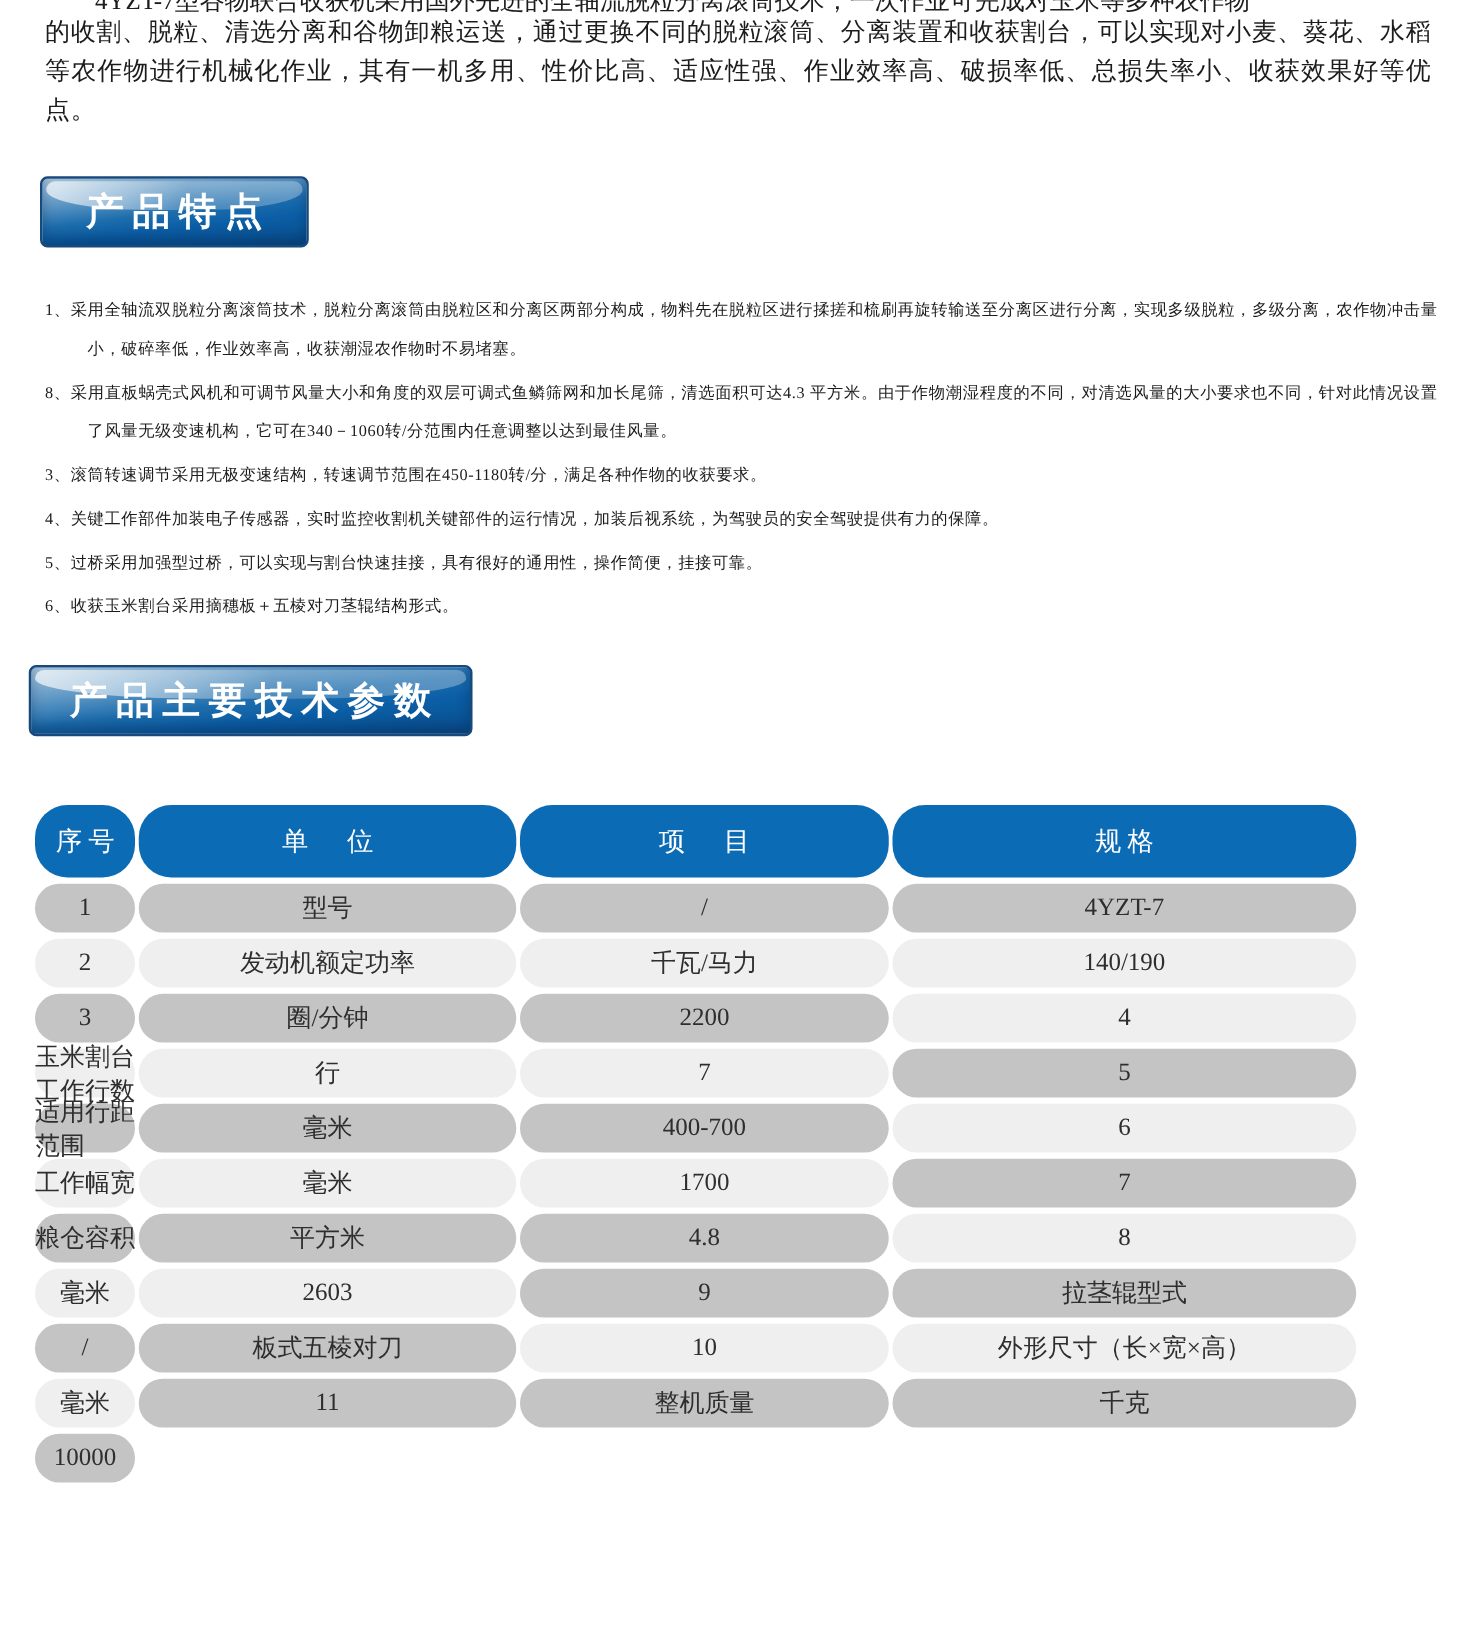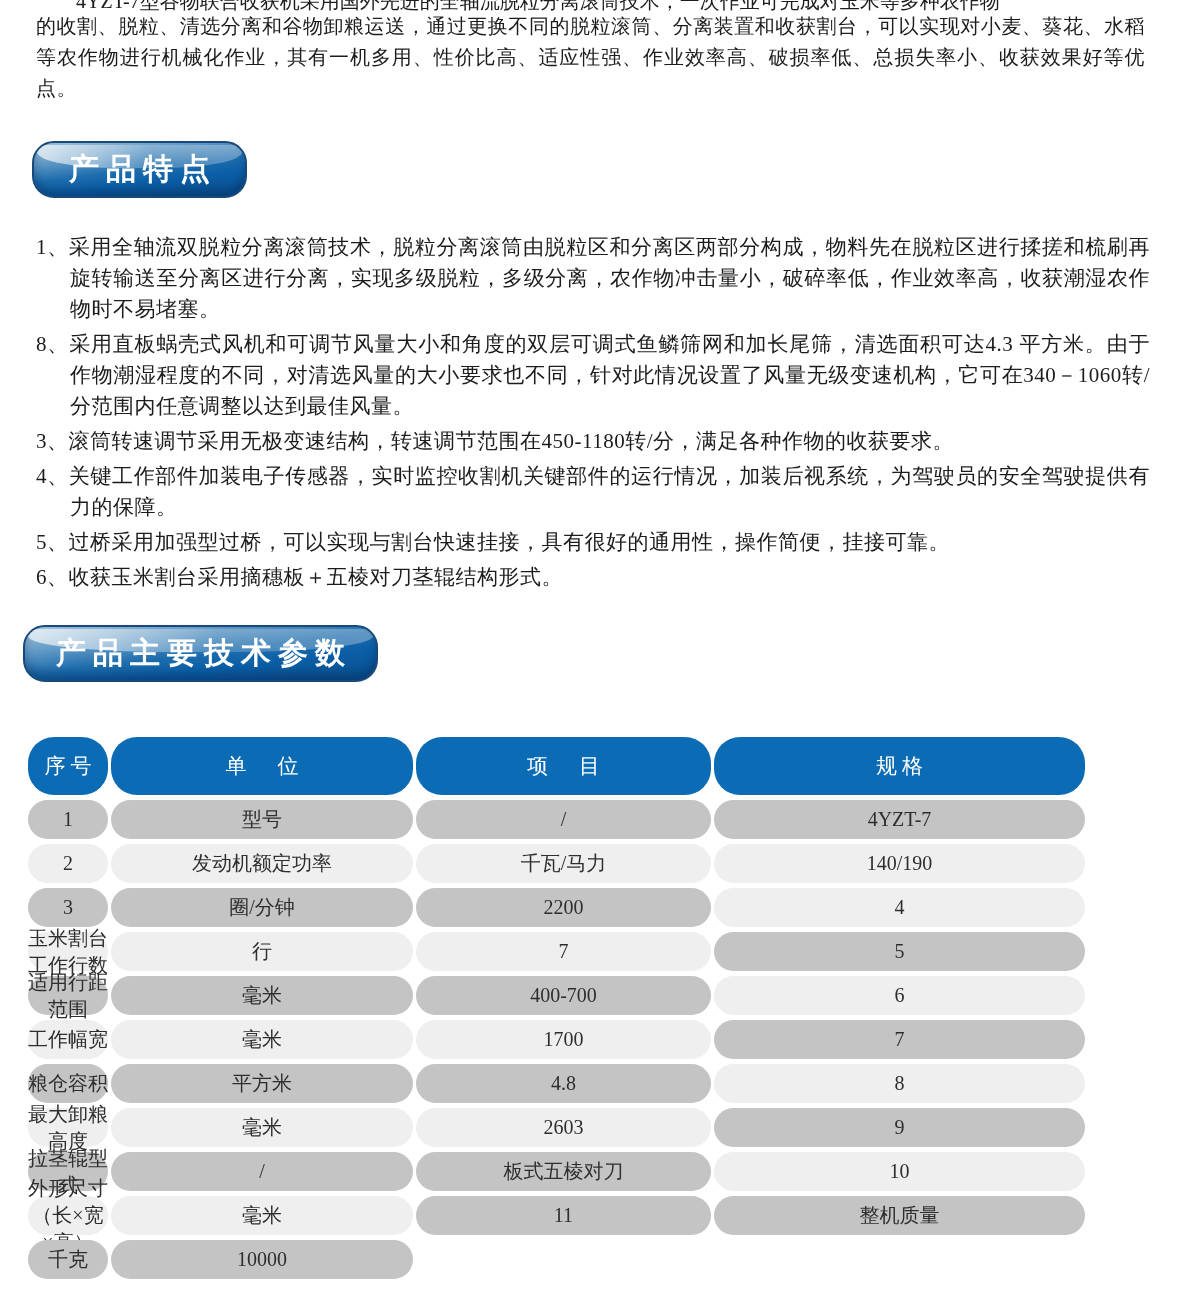--- a/index.html
+++ b/index.html
@@ -13,47 +13,47 @@
     position:absolute;bottom:-6px;left:36px;right:36px;
     white-space:nowrap;overflow:hidden;text-indent:40px;
     font-size:20px;line-height:31px;
   }
   .intro{
     margin:0 35px 0 36px;font-size:20px;line-height:31px;
     text-align:justify;letter-spacing:0.5px;
   }
   
   .banner{
-    position:relative;height:53px;border:2px solid #17497c;border-radius:22px;
+    position:relative;height:53px;border:2px solid #17497c;border-radius:6px;
     background:linear-gradient(173deg,#aac8de 0%,#5e97c4 28%,#1d6dad 50%,#0b5ea6 68%,#094f8d 100%);
     display:flex;align-items:center;justify-content:center;overflow:hidden;
     box-shadow:inset 0 -6px 10px rgba(0,30,70,0.35);
   }
   .banner::before{
     content:"";position:absolute;left:3px;right:3px;top:2px;height:23px;
     border-radius:8px 8px 45% 45% / 8px 8px 18px 18px;
     background:linear-gradient(90deg,rgba(255,255,255,0.9),rgba(255,255,255,0.25) 55%,rgba(255,255,255,0.4));
     opacity:0.75;
   }
   .banner .blabel{
     position:relative;color:#ffffff;font-family:"Liberation Sans","DejaVu Sans",sans-serif;
     font-weight:bold;font-size:30px;letter-spacing:7px;text-indent:7px;white-space:nowrap;
   }
   .banner1{width:211px;margin:37px 0 0 32px;}
   .banner2{width:351px;margin:32px 0 0 23px;}
   
-  .features{margin:34px 30px 0 36px;font-size:21px;line-height:31px;text-align:justify;}
+  .features{margin:34px 30px 0 36px;font-size:13px;line-height:31px;text-align:justify;}
   .feat{padding-left:34px;text-indent:-34px;margin-bottom:4px;letter-spacing:0.5px;}
   
   .spec-table{
     margin:55px 0 0 28px;width:1057px;
     display:grid;grid-template-columns:80px 302px 295px 1fr;gap:5px 3px;
     background:#ffffff;font-size:20px;
   }
-  .cell{display:flex;align-items:center;justify-content:center;text-align:center;border-radius:26px;}
+  .cell{display:flex;align-items:center;justify-content:center;border-radius:26px;}
   .th{height:58px;background:#0b6bb5;color:#ffffff;font-size:21px;letter-spacing:5px;text-indent:5px;}
   .td{height:39px;color:#2e2e2e;}
   .td.dark{background:#c4c4c4;}
   .td.light{background:#efefef;}
 </style>
 </head>
 <body>
 
 <div class="page">
 
@@ -106,21 +106,20 @@
       <div class="cell td dark">400-700</div>
       <div class="cell td light">6</div>
       <div class="cell td light">工作幅宽</div>
       <div class="cell td light">毫米</div>
       <div class="cell td light">1700</div>
       <div class="cell td dark">7</div>
       <div class="cell td dark">粮仓容积</div>
       <div class="cell td dark">平方米</div>
       <div class="cell td dark">4.8</div>
       <div class="cell td light">8</div>
-      <div class="cell td light">最大卸粮高度</div>
       <div class="cell td light">毫米</div>
       <div class="cell td light">2603</div>
       <div class="cell td dark">9</div>
       <div class="cell td dark">拉茎辊型式</div>
       <div class="cell td dark">/</div>
       <div class="cell td dark">板式五棱对刀</div>
       <div class="cell td light">10</div>
       <div class="cell td light">外形尺寸（长×宽×高）</div>
       <div class="cell td light">毫米</div>
       <div class="cell td dark">11</div>

